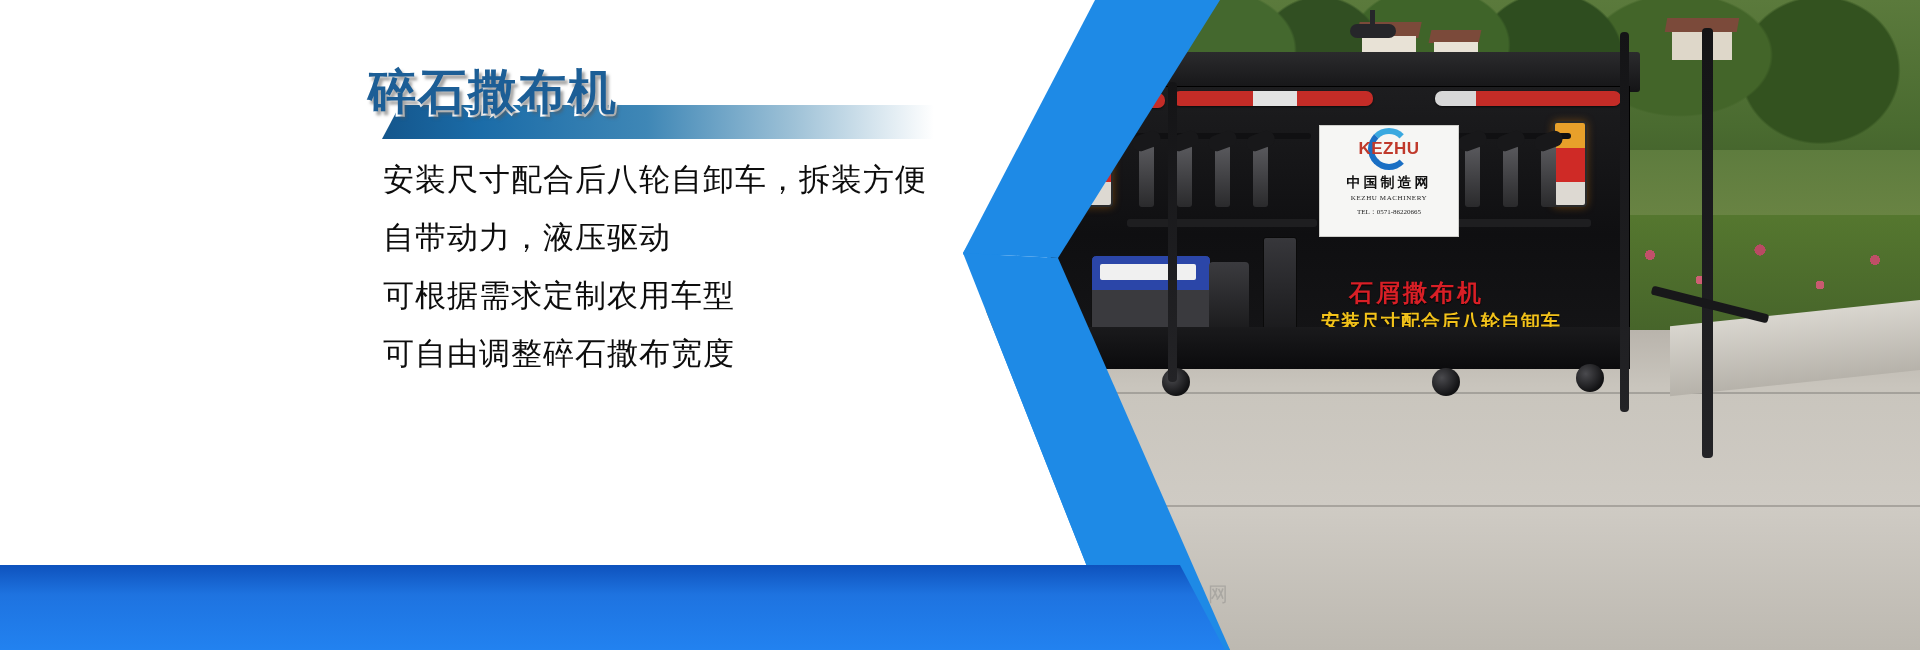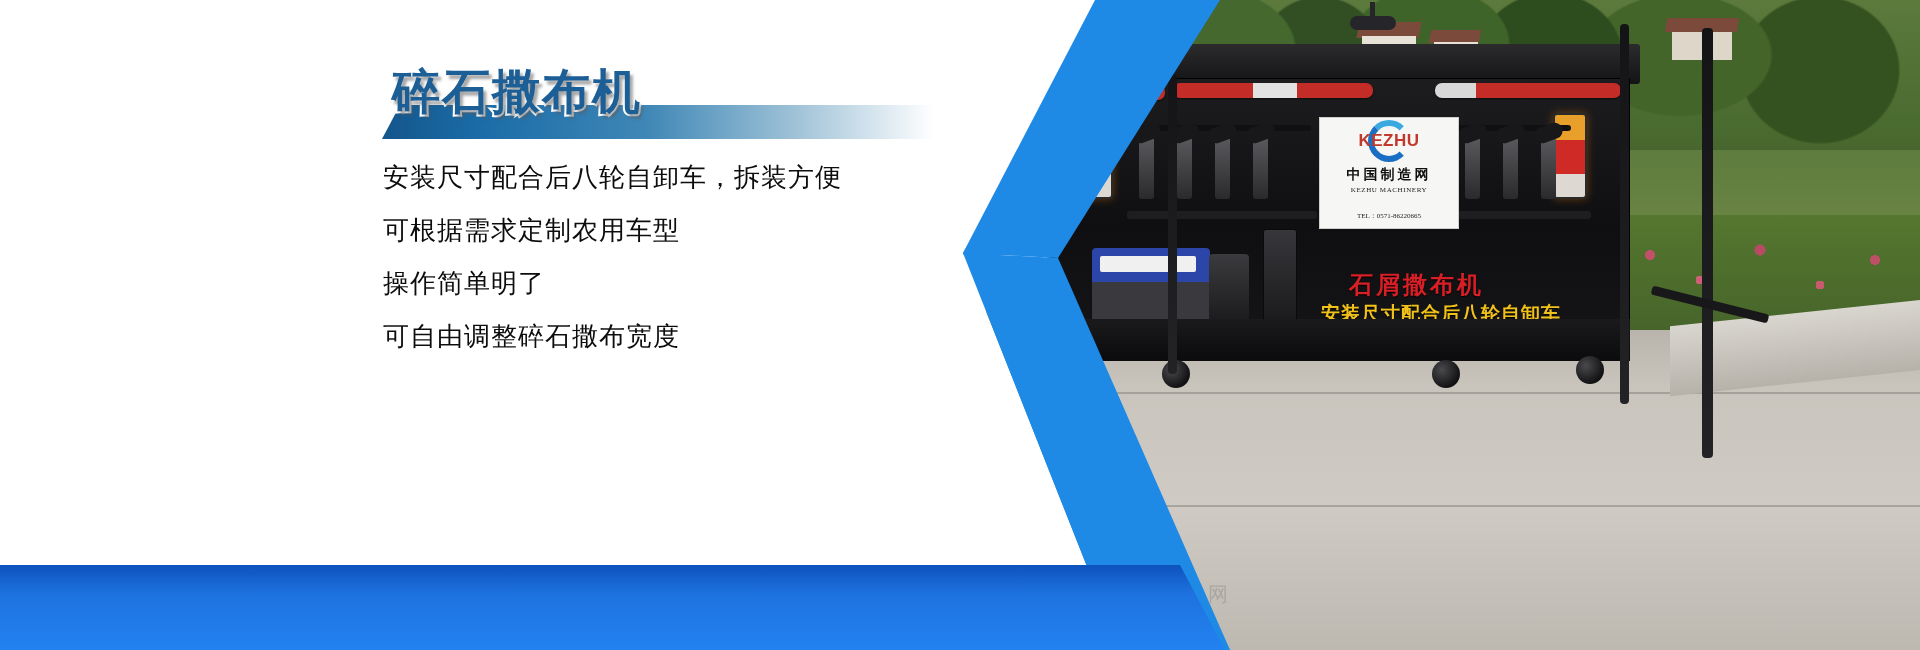--- a/index.html
+++ b/index.html
@@ -47,21 +47,21 @@
   .flowers{ position:absolute; right:0; top:215px; width:300px; height:120px;
         background:
           radial-gradient(circle 9px at 30px 40px,#c2506a 0 55%,transparent 56%),
           radial-gradient(circle 8px at 80px 65px,#cf5f74 0 55%,transparent 56%),
           radial-gradient(circle 10px at 140px 35px,#b94a63 0 55%,transparent 56%),
           radial-gradient(circle 8px at 200px 70px,#c85a70 0 55%,transparent 56%),
           radial-gradient(circle 9px at 255px 45px,#bf4f67 0 55%,transparent 56%),
           linear-gradient(180deg,#55772f,#46642a); filter:blur(.6px); }
 
   
-  .machine{ position:absolute; left:60px; top:44px; width:620px; height:330px; }
+  .machine{ position:absolute; left:60px; top:52px; width:620px; height:330px; }
   .hopper{ position:absolute; left:0; top:0; width:620px; height:40px;
         background:linear-gradient(180deg,#2b2b2d,#141416); border-radius:3px; }
   .body{ position:absolute; left:10px; top:34px; width:600px; height:248px;
         background:linear-gradient(180deg,#1d1d1f 0%,#0f0f11 60%,#141416 100%);
         border:1px solid #000; }
   .stripe-bar{ position:absolute; height:15px; border-radius:7px;
         background:linear-gradient(90deg,#d8d8d8 0 22%,#c42c27 22% 100%);
         box-shadow:0 1px 2px rgba(0,0,0,.6); }
   .stripe-bar.rev{ background:linear-gradient(90deg,#c42c27 0 40%,#e2e2e2 40% 62%,#c42c27 62% 100%); }
   .lamp{ position:absolute; width:34px; height:86px; border-radius:4px;
@@ -99,48 +99,48 @@
         justify-content:center; }
   .sign-ring{ position:absolute; width:42px; height:42px; border-radius:50%;
         border:6px solid #1a6fc4; border-right-color:transparent; border-top-color:#3aa9e0;
         left:50%; transform:translateX(-50%); }
   .sign-kezhu{ position:relative; z-index:2; font-weight:bold; color:#c0392b;
         font-size:17px; letter-spacing:.5px; }
   .sign-cn{ text-align:center; font-size:14px; font-weight:bold; color:#111;
         letter-spacing:3px; margin-top:2px; }
   .sign-en{ text-align:center; font-size:7px; color:#222; letter-spacing:.6px; margin-top:2px;
         font-family:"Liberation Serif",serif; }
-  .sign-tel{ text-align:center; font-size:7px; color:#222; margin-top:17px;
+  .sign-tel{ text-align:center; font-size:7px; color:#222; margin-top:5px;
         font-family:"Liberation Serif",serif; }
 
   .model{ position:absolute; left:290px; top:160px; width:230px;
         font-weight:bold; color:#d81f26; font-size:23px; letter-spacing:1px;
         text-shadow:0 1px 1px #000; }
   .model2{ position:absolute; left:318px; top:190px; font-weight:bold;
         color:#d81f26; font-size:24px; letter-spacing:3px; text-shadow:0 1px 1px #000; }
   .model3{ position:absolute; left:290px; top:222px; font-weight:bold;
         color:#f2c21a; font-size:19px; letter-spacing:1px; text-shadow:0 1px 1px #000; }
 
   
   .chev{ position:absolute; inset:0; pointer-events:none; }
 
   
   .left{ position:absolute; left:0; top:0; width:1020px; height:650px; }
 
   .title-banner{ position:absolute; left:382px; top:105px; width:552px; height:34px; }
   .title-banner:before{ content:""; position:absolute; inset:0;
         background:linear-gradient(90deg,#14568c 0%,#1b6ca8 18%,#3f87b6 48%,#9cc0d6 74%,#ffffff 100%);
         clip-path:polygon(18px 0, 100% 0, 100% 100%, 0 100%); }
-  .title-text{ position:absolute; left:392px; top:68px; font-size:48px; font-weight:bold;
+  .title-text{ position:absolute; left:368px; top:68px; font-size:48px; font-weight:bold;
         color:#1c5e96; letter-spacing:2px; line-height:1;
         -webkit-text-stroke:4px #ffffff; paint-order:stroke fill;
         text-shadow:3px 4px 3px rgba(90,90,90,.55); z-index:3; }
 
   .bullets{ position:absolute; left:383px; top:150px; width:560px; z-index:4; }
-  .bullet{ font-size:26px; color:#0d0d0d; line-height:1; padding:14px 0 13px 0;
+  .bullet{ font-size:31px; color:#0d0d0d; line-height:1; padding:14px 0 13px 0;
         letter-spacing:1px; white-space:nowrap; }
 
   
   .bottombar{ position:absolute; left:0; bottom:0; width:1225px; height:85px; z-index:6; }
 </style>
 </head>
 <body>
 
 <div id="stage">
 
@@ -267,22 +267,22 @@
 
     <polygon points="128,258 33,253 190,650 300,650" fill="#1E8AE6"></polygon>
   </svg>
 
   <div class="left" style="z-index:5;">
     <div class="title-banner"></div>
     <div class="title-text">碎石撒布机</div>
 
     <div class="bullets">
       <div class="bullet">安装尺寸配合后八轮自卸车，拆装方便</div>
+      <div class="bullet">自带动力，液压驱动</div>
       <div class="bullet">可根据需求定制农用车型</div>
-      <div class="bullet">操作简单明了</div>
       <div class="bullet">可自由调整碎石撒布宽度</div>
     </div>
   </div>
 
   <svg class="bottombar" width="1225" height="85" viewBox="0 0 1225 85">
     <defs>
       <linearGradient id="gBottom" x1="0" y1="0" x2="0" y2="1">
         <stop offset="0%" stop-color="#0E52BD"></stop>
         <stop offset="35%" stop-color="#1E73E0"></stop>
         <stop offset="100%" stop-color="#2282F0"></stop>

